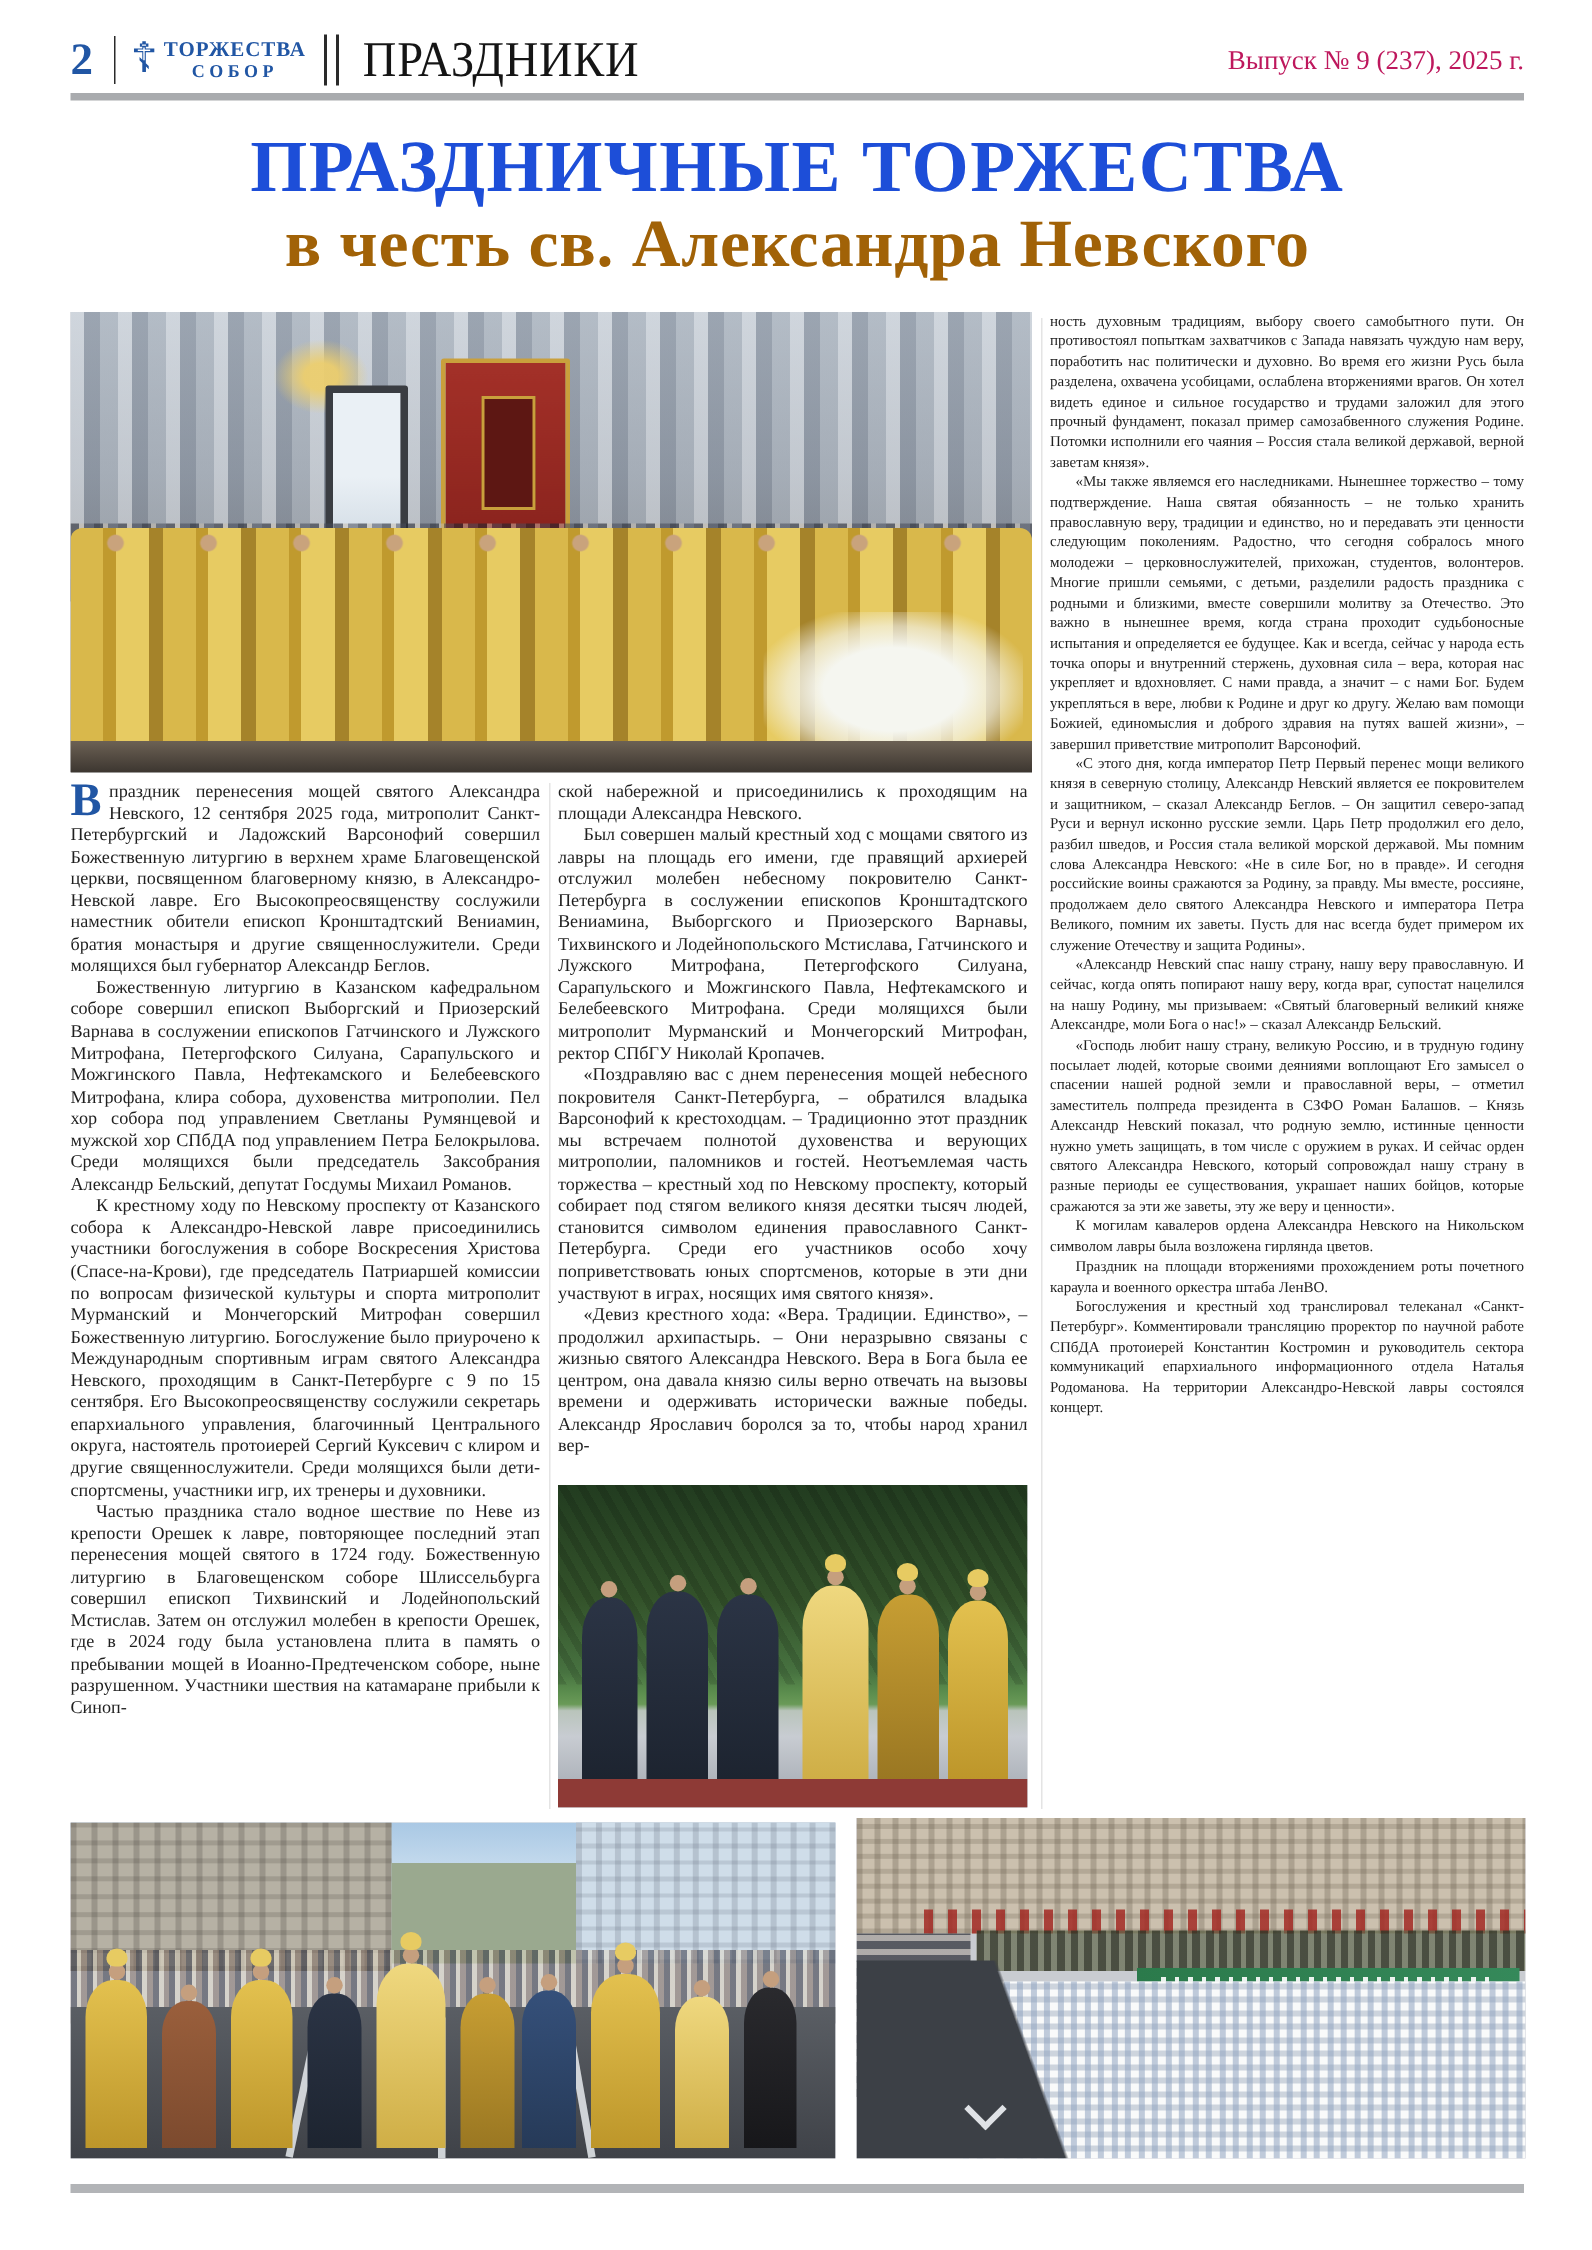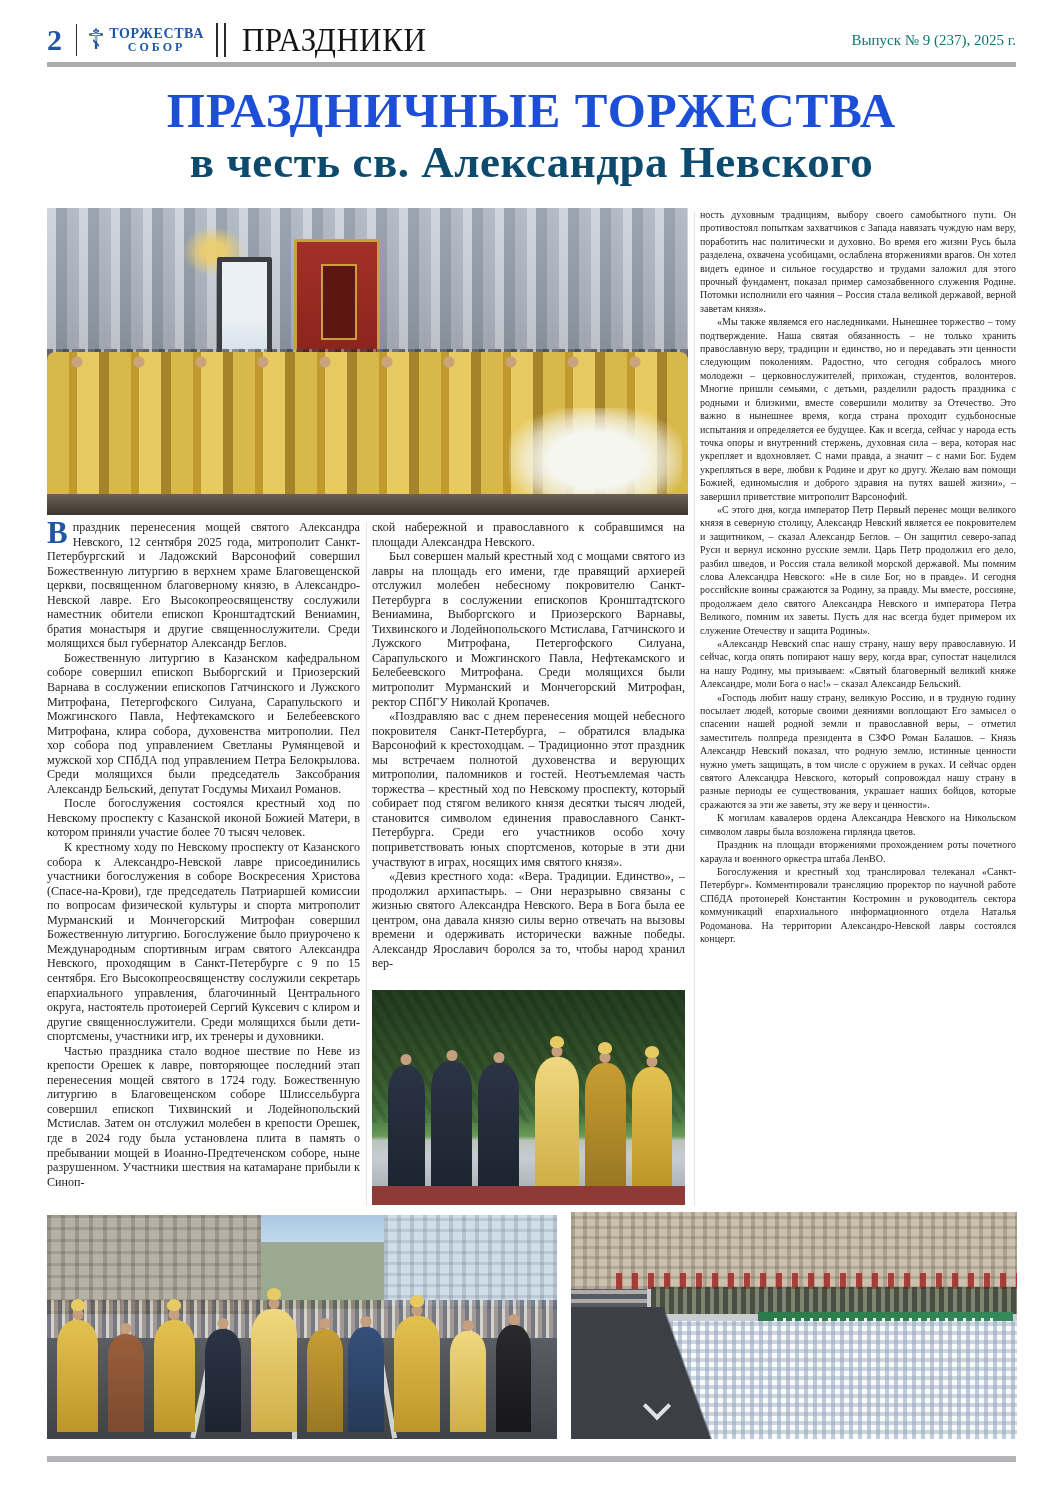--- a/index.html
+++ b/index.html
@@ -8,28 +8,28 @@
   
   .hdr{position:absolute;left:47px;top:20px;width:969px;height:40px;display:flex;align-items:center;}
   .pagenum{font-size:30px;font-weight:700;color:#2156a4;line-height:1;}
   .vline{width:1px;height:32px;background:#2a2a2a;margin:0 10px 0 14px;}
   .cross{font-size:28px;color:#2156a4;line-height:1;margin-right:4px;}
   .logo-txt{display:flex;flex-direction:column;color:#2156a4;font-weight:700;line-height:1;}
   .logo-l1{font-size:14px;letter-spacing:.6px;}
   .logo-l2{font-size:12px;letter-spacing:3px;text-align:center;}
   .dline{width:6px;height:34px;border-left:2px solid #2a2a2a;border-right:2px solid #2a2a2a;margin:0 16px 0 12px;}
   .section{font-size:31px;color:#151515;letter-spacing:.5px;transform:scaleY(1.08);transform-origin:left center;}
-  .issue{margin-left:auto;font-size:15px;color:#0f766e;}
+  .issue{margin-left:auto;font-size:18px;color:#be185d;}
   .rule{position:absolute;left:47px;width:969px;background:#a9abae;}
   .rule-top{top:62px;height:5px;}
   .rule-bottom{top:1456px;height:6px;background:#b2b4b7;}
   
   .headline{position:absolute;left:47px;width:969px;text-align:center;font-weight:700;line-height:1;}
   .hl1{top:86px;font-size:49px;color:#1d4ed8;letter-spacing:1px;}
-  .hl2{top:140px;font-size:45px;color:#0c4a6e;letter-spacing:.5px;}
+  .hl2{top:140px;font-size:45px;color:#a16207;letter-spacing:.5px;}
   
   .col{position:absolute;overflow:hidden;text-align:justify;}
   .col p{margin:0;text-indent:17px;}
   .col p.noindent{text-indent:0;}
   .col1{left:47px;top:520px;width:313px;height:693px;font-size:12.1px;line-height:14.55px;}
   .col2{left:372px;top:520px;width:313px;height:466px;font-size:12.1px;line-height:14.55px;}
   .col3{left:700px;top:208px;width:316px;height:1005px;font-size:10px;line-height:13.4px;}
   .dropcap{float:left;font-size:31px;line-height:26px;font-weight:700;color:#2156a4;padding-right:5px;}
   .gutter{position:absolute;width:1px;background:#e4e4e4;}
   .g1{left:366px;top:522px;height:684px;}
@@ -156,27 +156,26 @@
     <p>«Александр Невский спас нашу страну, нашу веру православную. И сейчас, когда опять попирают нашу веру, когда враг, супостат нацелился на нашу Родину, мы призываем: «Святый благоверный великий княже Александре, моли Бога о нас!» – сказал Александр Бельский.</p>
     <p>«Господь любит нашу страну, великую Россию, и в трудную годину посылает людей, которые своими деяниями воплощают Его замысел о спасении нашей родной земли и православной веры, – отметил заместитель полпреда президента в СЗФО Роман Балашов. – Князь Александр Невский показал, что родную землю, истинные ценности нужно уметь защищать, в том числе с оружием в руках. И сейчас орден святого Александра Невского, который сопровождал нашу страну в разные периоды ее существования, украшает наших бойцов, которые сражаются за эти же заветы, эту же веру и ценности».</p>
     <p>К могилам кавалеров ордена Александра Невского на Никольском символом лавры была возложена гирлянда цветов.</p>
     <p>Праздник на площади вторжениями прохождением роты почетного караула и военного оркестра штаба ЛенВО.</p>
     <p>Богослужения и крестный ход транслировал телеканал «Санкт-Петербург». Комментировали трансляцию проректор по научной работе СПбДА протоиерей Константин Костромин и руководитель сектора коммуникаций епархиального информационного отдела Наталья Родоманова. На территории Александро-Невской лавры состоялся концерт.</p>
   </div>
 
   <div class="col col1">
     <p class="noindent"><span class="dropcap">В</span><span>праздник перенесения мощей святого Александра Невского, 12 сентября 2025 года, митрополит Санкт-Петербургский и Ладожский Варсонофий совершил Божественную литургию в верхнем храме Благовещенской церкви, посвященном благоверному князю, в Александро-Невской лавре. Его Высокопреосвященству сослужили наместник обители епископ Кронштадтский Вениамин, братия монастыря и другие священнослужители. Среди молящихся был губернатор Александр Беглов.</span></p>
     <p>Божественную литургию в Казанском кафедральном соборе совершил епископ Выборгский и Приозерский Варнава в сослужении епископов Гатчинского и Лужского Митрофана, Петергофского Силуана, Сарапульского и Можгинского Павла, Нефтекамского и Белебеевского Митрофана, клира собора, духовенства митрополии. Пел хор собора под управлением Светланы Румянцевой и мужской хор СПбДА под управлением Петра Белокрылова. Среди молящихся были председатель Заксобрания Александр Бельский, депутат Госдумы Михаил Романов.</p>
-    <p>После богослужения состоялся крестный ход по Невскому проспекту с Казанской иконой Божией Матери, в котором приняли участие более 70 тысяч человек.</p>
     <p>К крестному ходу по Невскому проспекту от Казанского собора к Александро-Невской лавре присоединились участники богослужения в соборе Воскресения Христова (Спасе-на-Крови), где председатель Патриаршей комиссии по вопросам физической культуры и спорта митрополит Мурманский и Мончегорский Митрофан совершил Божественную литургию. Богослужение было приурочено к Международным спортивным играм святого Александра Невского, проходящим в Санкт-Петербурге с 9 по 15 сентября. Его Высокопреосвященству сослужили секретарь епархиального управления, благочинный Центрального округа, настоятель протоиерей Сергий Куксевич с клиром и другие священнослужители. Среди молящихся были дети-спортсмены, участники игр, их тренеры и духовники.</p>
     <p>Частью праздника стало водное шествие по Неве из крепости Орешек к лавре, повторяющее последний этап перенесения мощей святого в 1724 году. Божественную литургию в Благовещенском соборе Шлиссельбурга совершил епископ Тихвинский и Лодейнопольский Мстислав. Затем он отслужил молебен в крепости Орешек, где в 2024 году была установлена плита в память о пребывании мощей в Иоанно-Предтеченском соборе, ныне разрушенном. Участники шествия на катамаране прибыли к Синоп-</p>
   </div>
 
   <div class="col col2">
-    <p class="noindent">ской набережной и православного к собравшимся на площади Александра Невского.</p>
+    <p class="noindent">ской набережной и присоединились к проходящим на площади Александра Невского.</p>
     <p>Был совершен малый крестный ход с мощами святого из лавры на площадь его имени, где правящий архиерей отслужил молебен небесному покровителю Санкт-Петербурга в сослужении епископов Кронштадтского Вениамина, Выборгского и Приозерского Варнавы, Тихвинского и Лодейнопольского Мстислава, Гатчинского и Лужского Митрофана, Петергофского Силуана, Сарапульского и Можгинского Павла, Нефтекамского и Белебеевского Митрофана. Среди молящихся были митрополит Мурманский и Мончегорский Митрофан, ректор СПбГУ Николай Кропачев.</p>
     <p>«Поздравляю вас с днем перенесения мощей небесного покровителя Санкт-Петербурга, – обратился владыка Варсонофий к крестоходцам. – Традиционно этот праздник мы встречаем полнотой духовенства и верующих митрополии, паломников и гостей. Неотъемлемая часть торжества – крестный ход по Невскому проспекту, который собирает под стягом великого князя десятки тысяч людей, становится символом единения православного Санкт-Петербурга. Среди его участников особо хочу поприветствовать юных спортсменов, которые в эти дни участвуют в играх, носящих имя святого князя».</p>
     <p>«Девиз крестного хода: «Вера. Традиции. Единство», – продолжил архипастырь. – Они неразрывно связаны с жизнью святого Александра Невского. Вера в Бога была ее центром, она давала князю силы верно отвечать на вызовы времени и одерживать исторически важные победы. Александр Ярославич боролся за то, чтобы народ хранил вер-</p>
   </div>
 
   <div class="gutter g1"></div>
   <div class="gutter g2"></div>
 
   <div class="ph ph-mid">
     <div class="mp-trees"></div>

